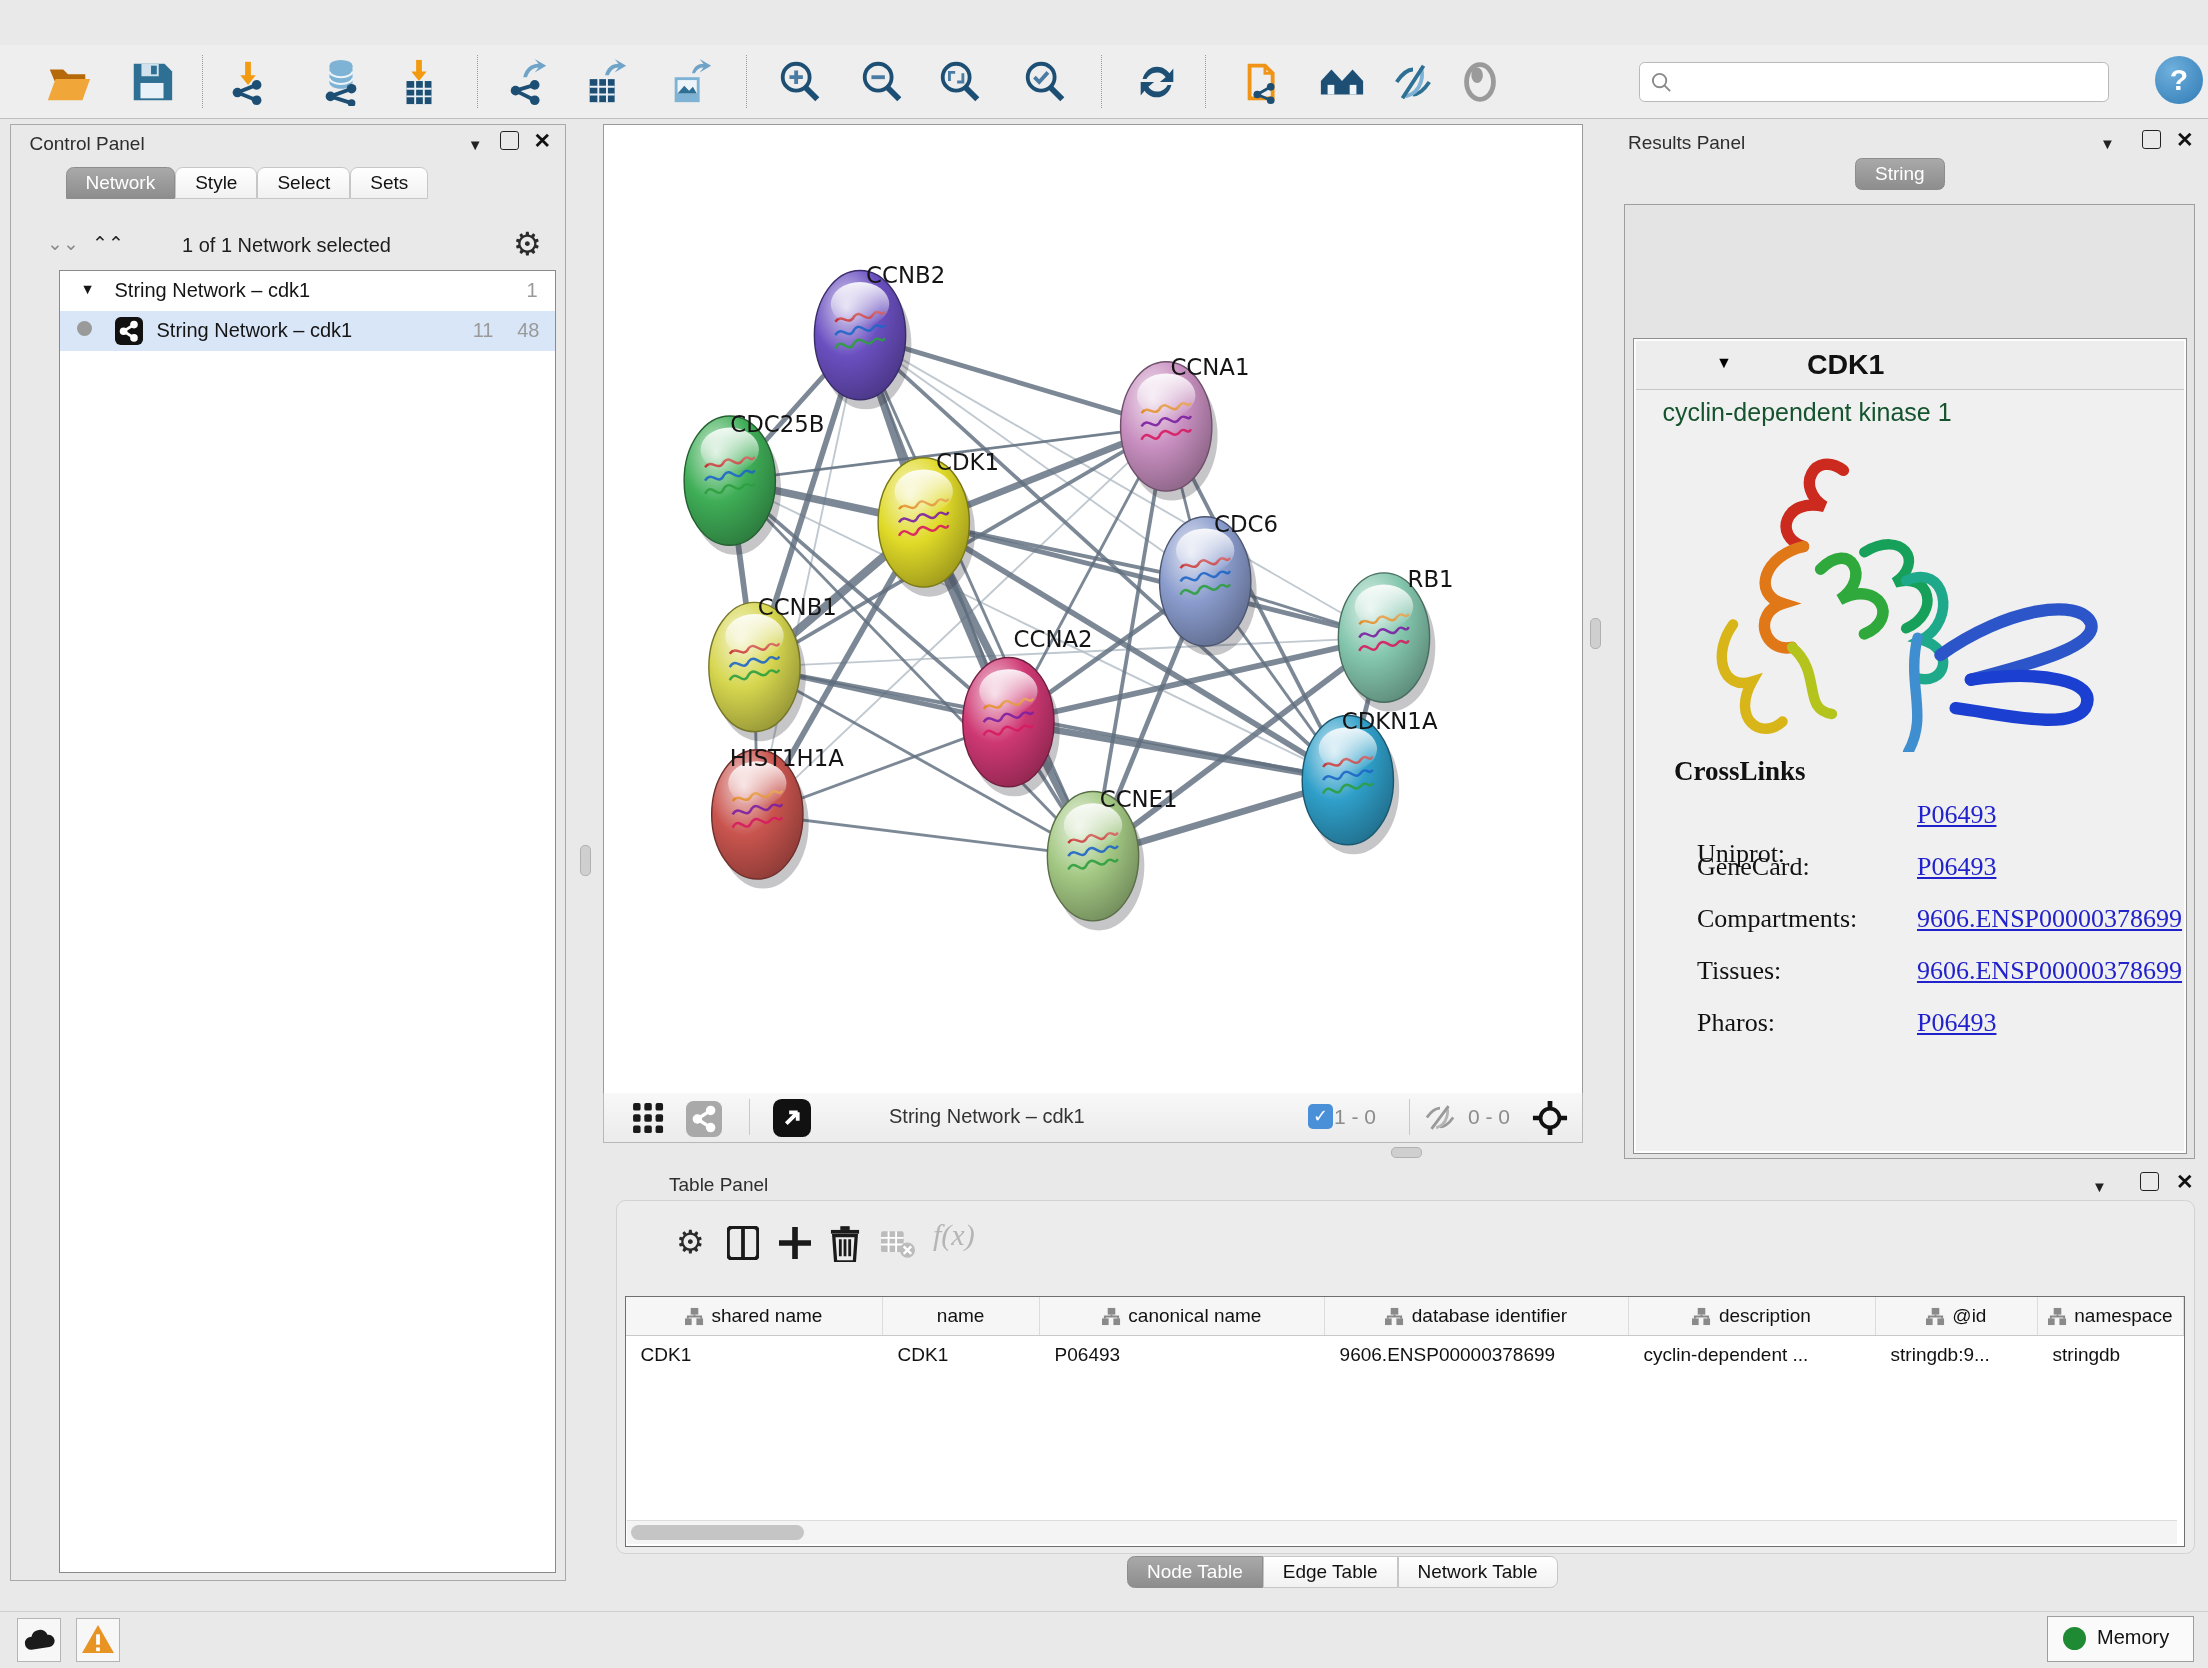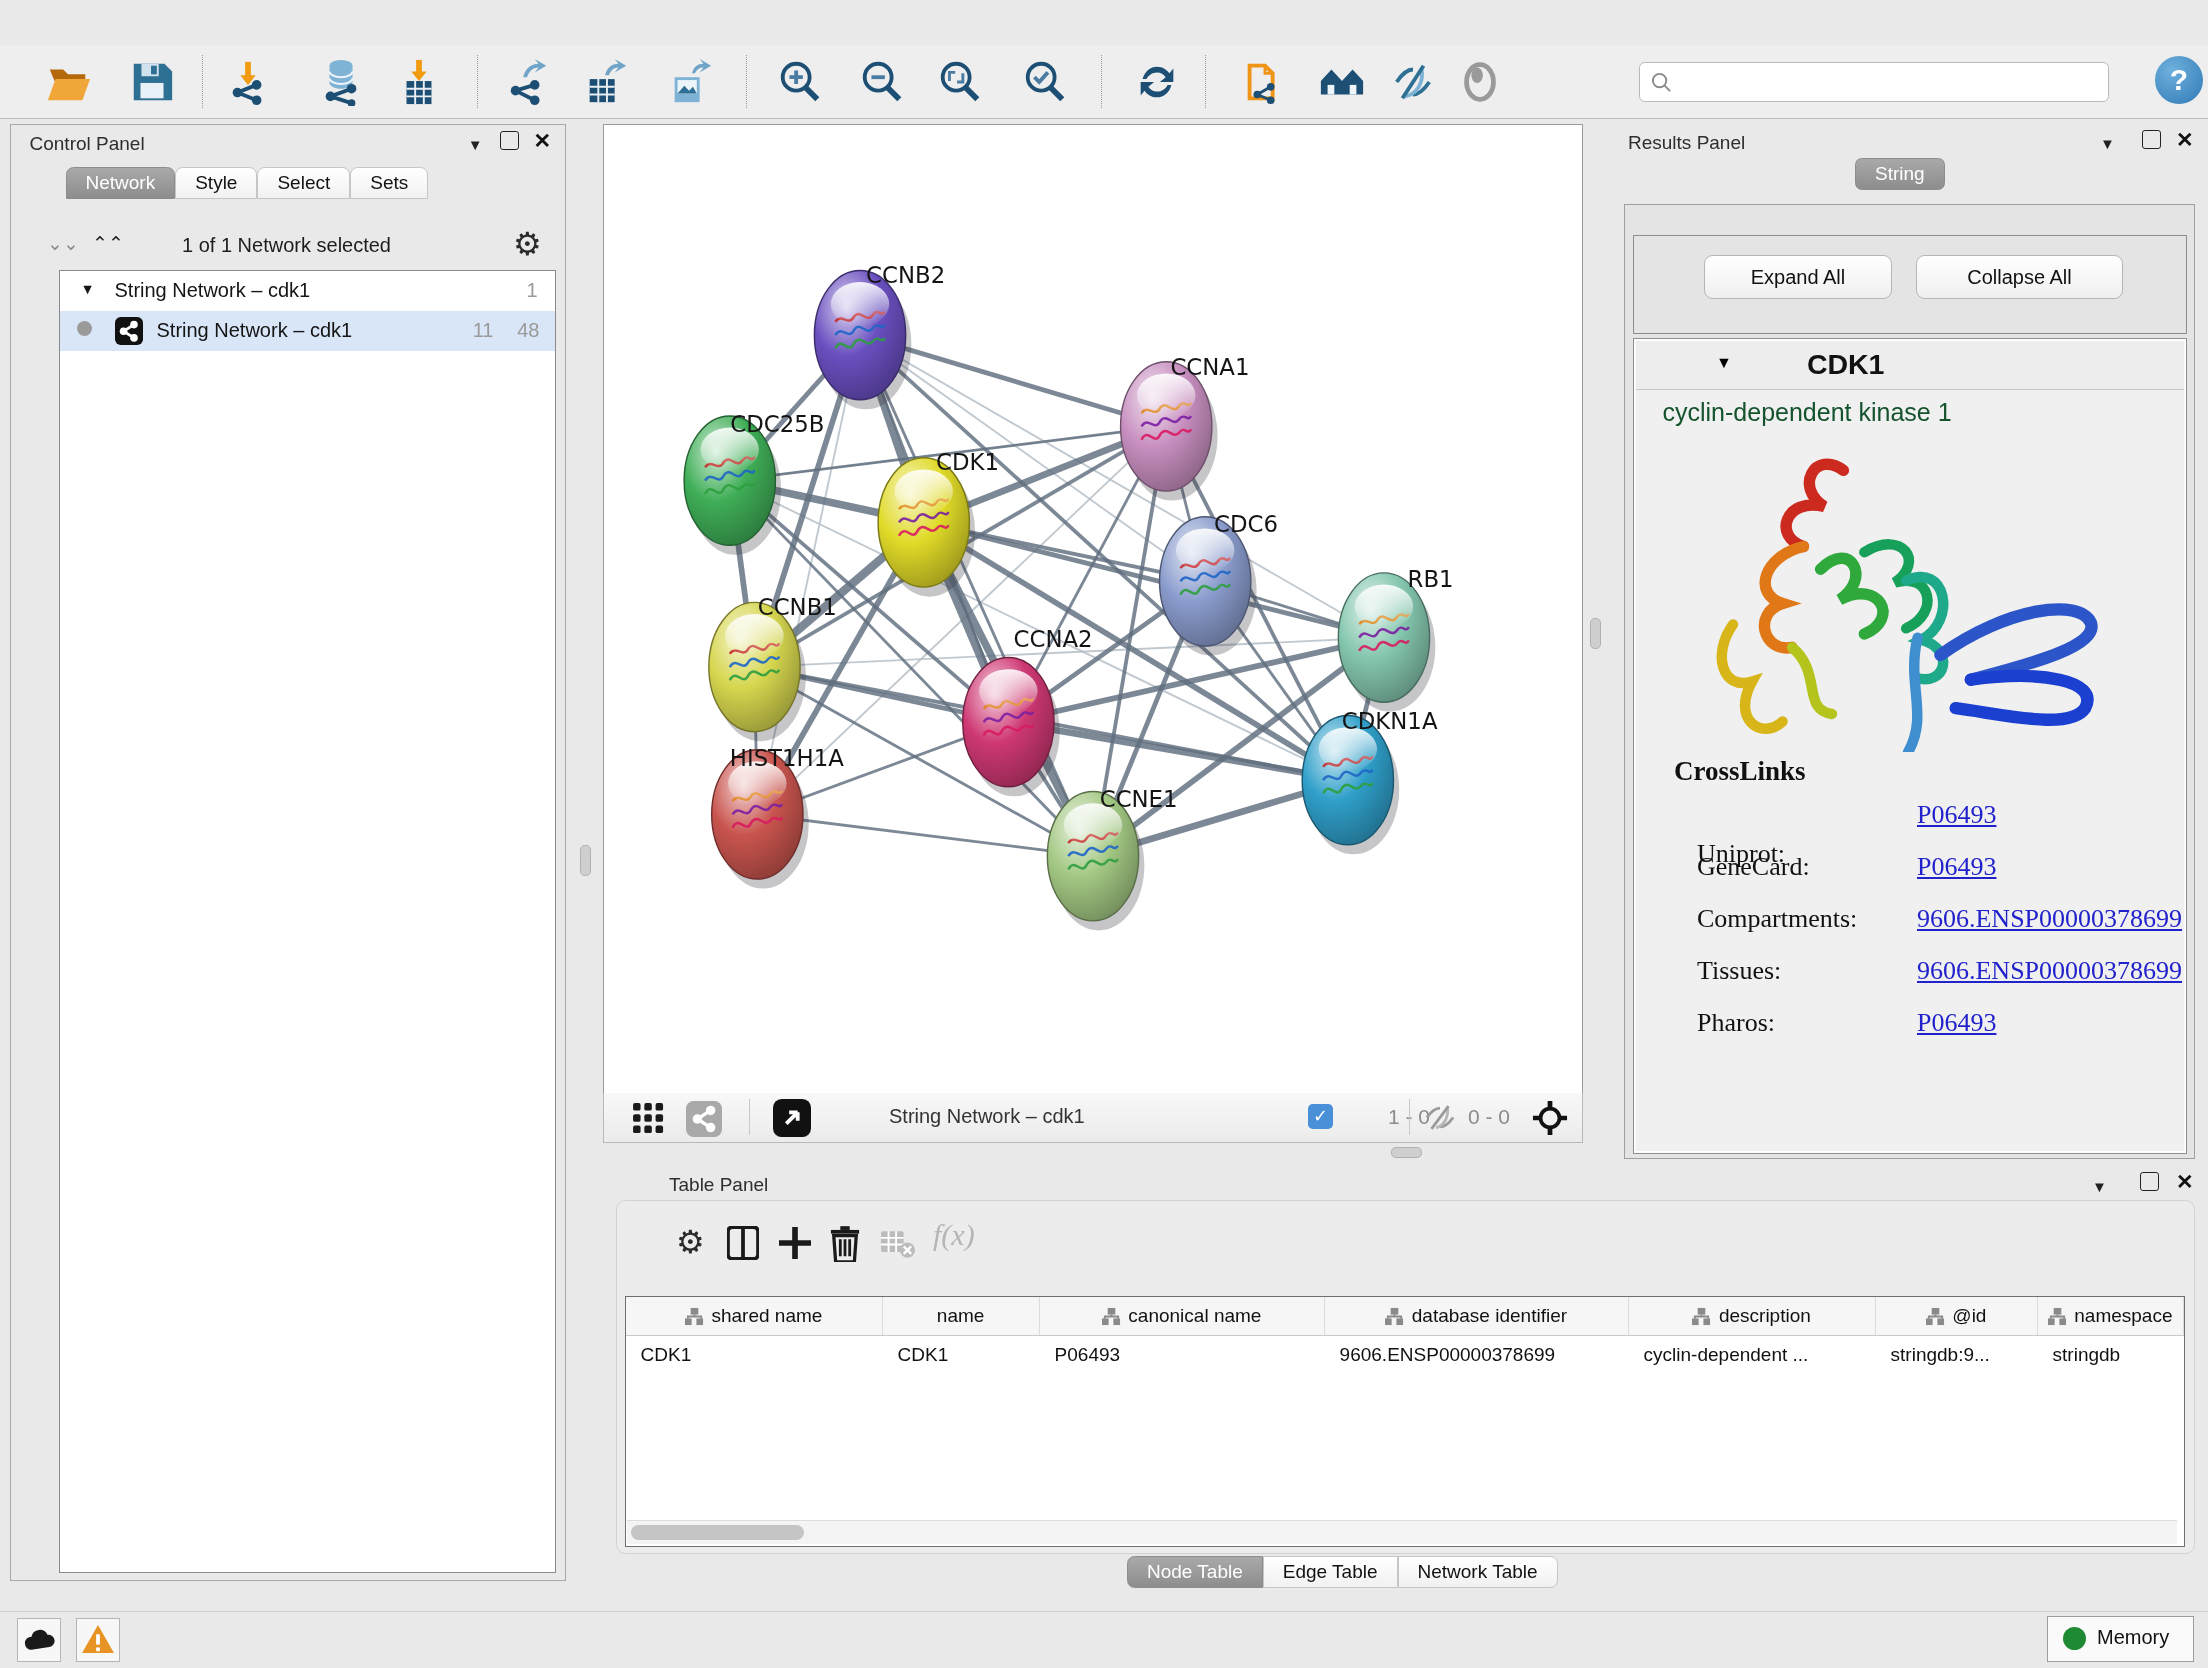--- a/index.html
+++ b/index.html
@@ -461,21 +461,21 @@
         <circle cx="26" cy="28" r="5" fill="#fff"></circle>
         <path d="M26 10l-14 9 14 9" stroke="#fff" stroke-width="3.5" fill="none"></path>
     </svg>
     <div class="ntsep abs" style="left:145px"></div>
     <svg class="abs" style="left:169px;top:5.7px" width="38" height="38" viewBox="0 0 40 40">
       <rect x="0" y="0" width="40" height="40" rx="9" fill="#111"></rect>
         <path d="M14 26L26 14M26 14h-9M26 14v9" stroke="#fff" stroke-width="4" fill="none"></path>
     </svg>
     <span class="abs lbl" style="left:285px;top:12.4px">String Network – cdk1</span>
     <span class="abs" style="left:704px;top:11.4px;width:25px;height:25px;background:#4a90d9;border-radius:4.8px;color:#fff;text-align:center;font-size:18px;line-height:25px">✓</span>
-    <span class="abs gbadge" style="left:784px;top:12.4px">1 - 0</span>
+    <span class="abs gbadge" style="left:730px;top:12.4px">1 - 0</span>
     <div class="ntsep abs" style="left:805px"></div>
     <svg class="abs" style="left:820px;top:12.4px" width="32" height="25" viewBox="0 0 34 26">
         <path d="M3 13c5-7 9-10 14-10M17 23c5 0 9-3 14-10" stroke="#9a9a9a" stroke-width="3" fill="none"></path>
         <path d="M24 2c2 3 2 18-11 22" stroke="#b5b5b5" stroke-width="3" fill="none"></path>
         <path d="M26 1L8 25" stroke="#9a9a9a" stroke-width="3"></path>
       </svg>
     <span class="abs gbadge" style="left:864px;top:12.4px">0 - 0</span>
     <svg class="abs" style="left:928px;top:6.7px" width="36" height="36" viewBox="0 0 38 38">
         <circle cx="19" cy="19" r="10" fill="none" stroke="#111" stroke-width="4"></circle>
         <path d="M19 1v8M19 29v8M1 19h8M29 19h8" stroke="#111" stroke-width="5"></path>
@@ -486,24 +486,20 @@
   <div class="handle abs" style="left:1590px;top:618px;width:8.6px;height:28.5px"></div>
   <div class="handle abs" style="left:1391px;top:1147px;width:28.5px;height:8.6px"></div>
 
   <div id="rpanel" class="abs">
     <div class="abs ph-title" style="left:15px;top:7.6px">Results Panel</div>
     <div class="abs" style="left:487px;top:11.4px;color:#222;font-size:15px">▼</div>
     <div class="abs" style="left:529px;top:5.7px;width:17px;height:17px;border:1.9px solid #222;border-radius:2.9px"></div>
     <div class="abs" style="left:563px;top:3.8px;font-size:21px;font-weight:bold;color:#111">✕</div>
     <div class="abs tab sel" style="left:242px;top:34px;border-radius:6.7px">String</div>
     <div id="r-outer" class="abs">
-      <div id="r-btnbox" class="abs">
-        <div class="rbtn" style="left:70px;width:186px">Expand All</div>
-        <div class="rbtn" style="left:282px;width:205px">Collapse All</div>
-      </div>
       <div id="r-cdkbox" class="abs">
         <div id="r-cdkhead" class="abs">
           <span class="abs" style="left:80px;top:13.3px;font-size:16px">▼</span>
           <span class="abs" style="left:171px;top:7.6px;font-size:28.5px;font-weight:bold;color:#111">CDK1</span>
         </div>
         <div id="r-desc" class="abs">cyclin-dependent kinase 1</div>
         <svg class="abs" style="left:57px;top:99px" width="438" height="314" viewBox="0 0 460 330">
           <g fill="none" stroke-linecap="round">
             <path d="M160,34 C130,12 108,52 140,72 C98,62 86,104 118,114" stroke="#cc2a1e" stroke-width="12"></path>
             <path d="M118,114 C76,124 64,164 96,174 C64,184 76,226 106,220" stroke="#e07818" stroke-width="12"></path>

